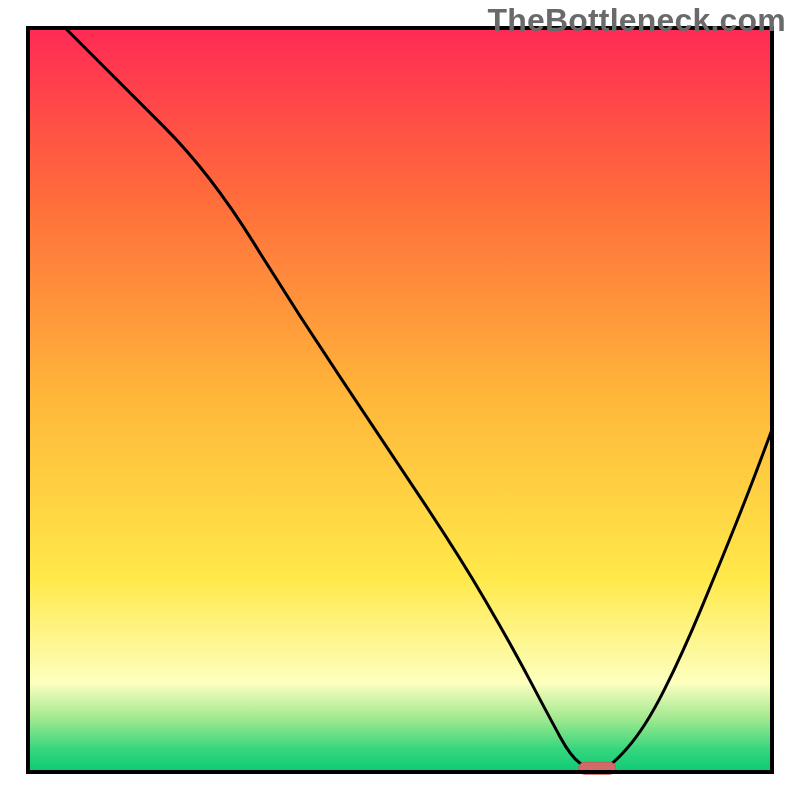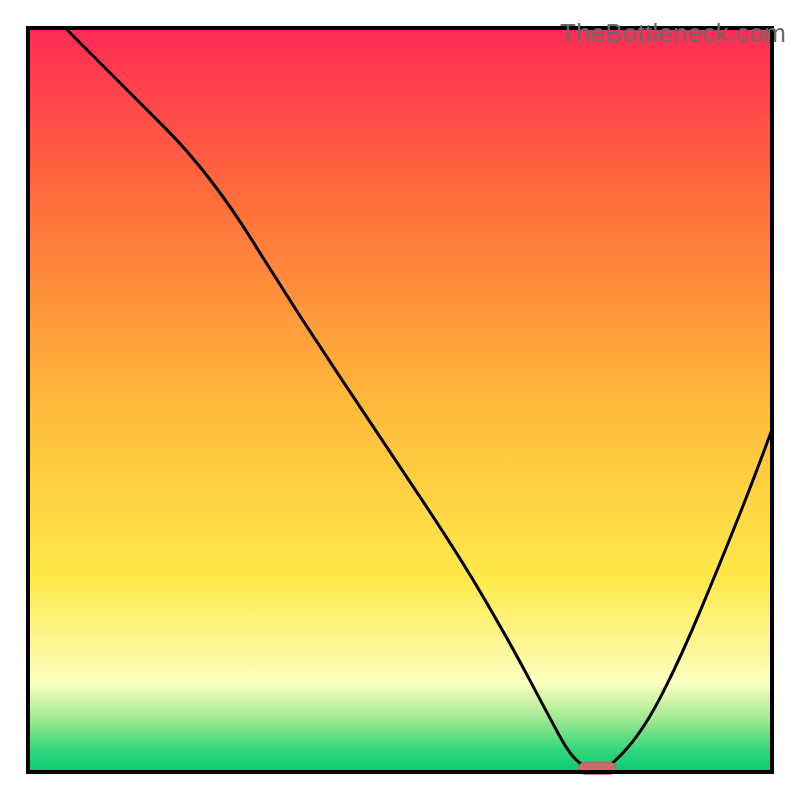--- a/index.html
+++ b/index.html
@@ -10,24 +10,24 @@
     background: #ffffff;
     font-family: Arial, Helvetica, sans-serif;
   }
   .stage {
     position: relative;
     width: 800px;
     height: 800px;
   }
   .watermark {
     position: absolute;
-    top: 18px;
+    top: 2px;
     right: 14px;
-    font-size: 26px;
-    font-weight: 400;
+    font-size: 32px;
+    font-weight: 700;
     color: #6a6a6a;
     letter-spacing: 0.2px;
     z-index: 5;
   }
   svg.plot {
     position: absolute;
     left: 0;
     top: 0;
   }
 </style>

